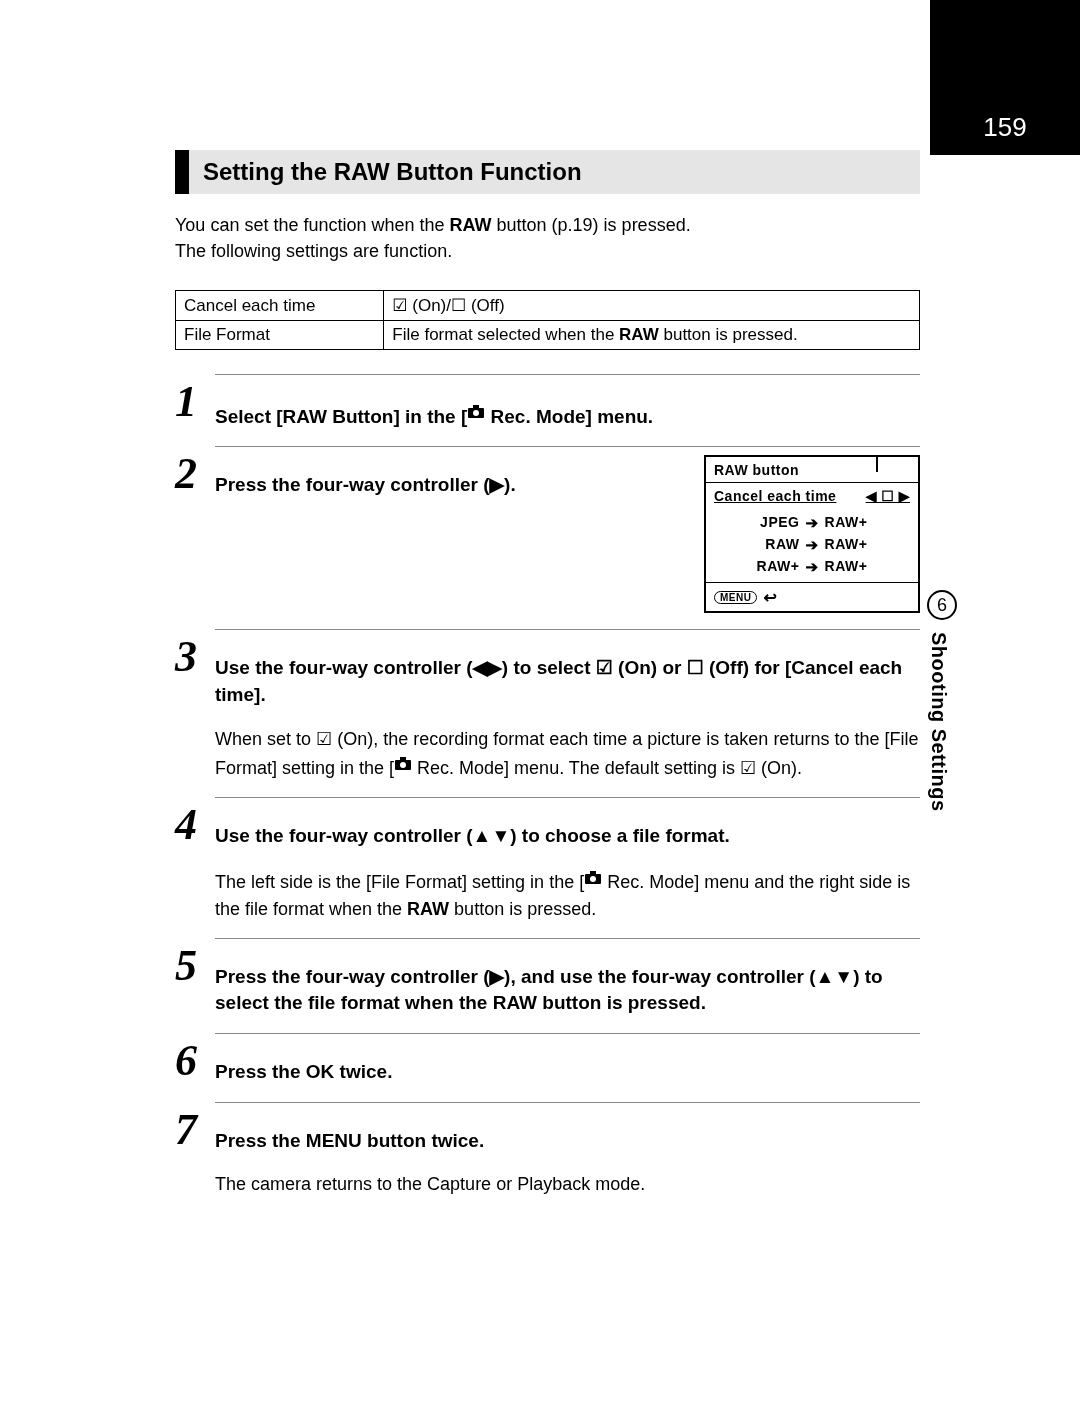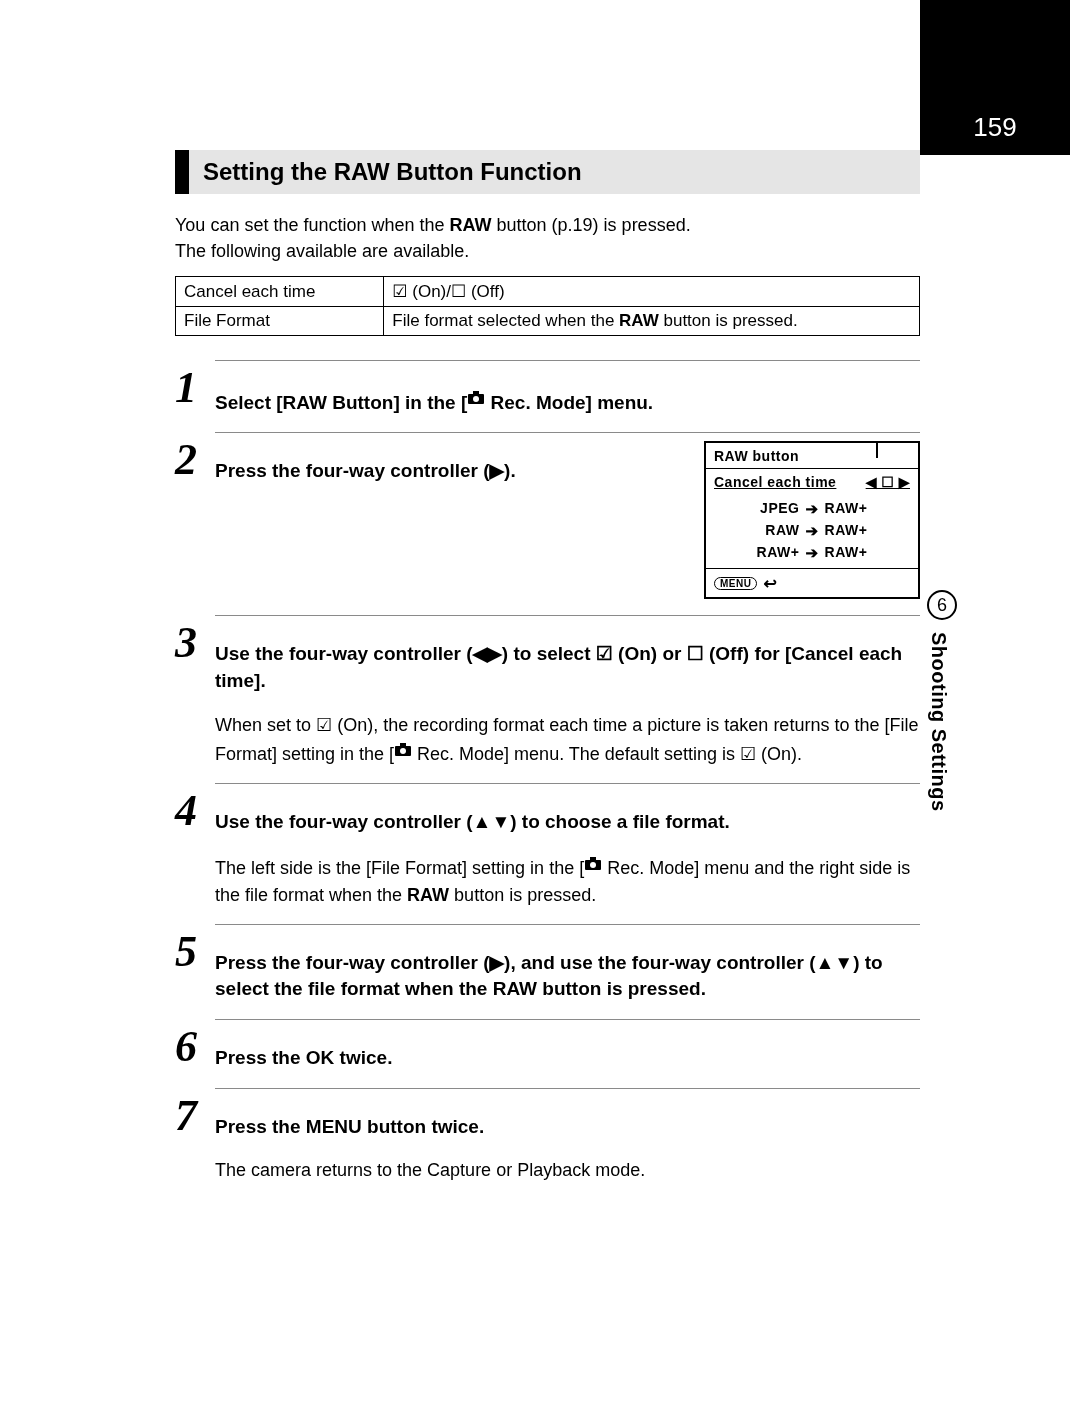--- a/index.html
+++ b/index.html
@@ -6,21 +6,21 @@
     margin: 0;
     font-family: Arial, Helvetica, sans-serif;
     font-size: 18px;
     color: #000;
     background: #fff;
     width: 1080px;
     position: relative;
   }
   .top-black {
     position: absolute;
-    right: 10px;
+    right: 0;
     top: 0;
     width: 150px;
     height: 155px;
     background: #000;
     color: #fff;
     font-size: 26px;
     display: flex;
     align-items: flex-end;
     justify-content: center;
     padding-bottom: 12px;
@@ -57,21 +57,21 @@
     border-left: 14px solid #000;
     background: #e5e5e5;
     padding: 8px 0 8px 14px;
     margin-bottom: 12px;
   }
   .heading-bar h2 {
     margin: 0;
     font-size: 24px;
     font-weight: bold;
   }
-  .intro { margin: 18px 0 12px 0; line-height: 1.45; }
+  .intro { margin: 18px 0 26px 0; line-height: 1.45; }
   table.settings {
     border-collapse: collapse;
     width: 100%;
     margin-bottom: 24px;
   }
   table.settings td {
     border: 1px solid #000;
     padding: 4px 8px;
     font-size: 17px;
   }
@@ -182,21 +182,21 @@
 </div>
 
 <div class="page">
 
   <div class="heading-bar">
     <h2>Setting the RAW Button Function</h2>
   </div>
 
   <p class="intro">
     <span>You can set the function when the </span><b>RAW</b><span> button (p.19) is pressed.</span><br>
-    <span>The following available are available.</span>
+    <span>The following settings are function.</span>
   </p>
 
   <table class="settings">
     <tbody>
         <tr>
       <td class="col1">Cancel each time</td>
       <td>☑ (On)/☐ (Off)</td>
     </tr>
     <tr>
       <td class="col1">File Format</td>

